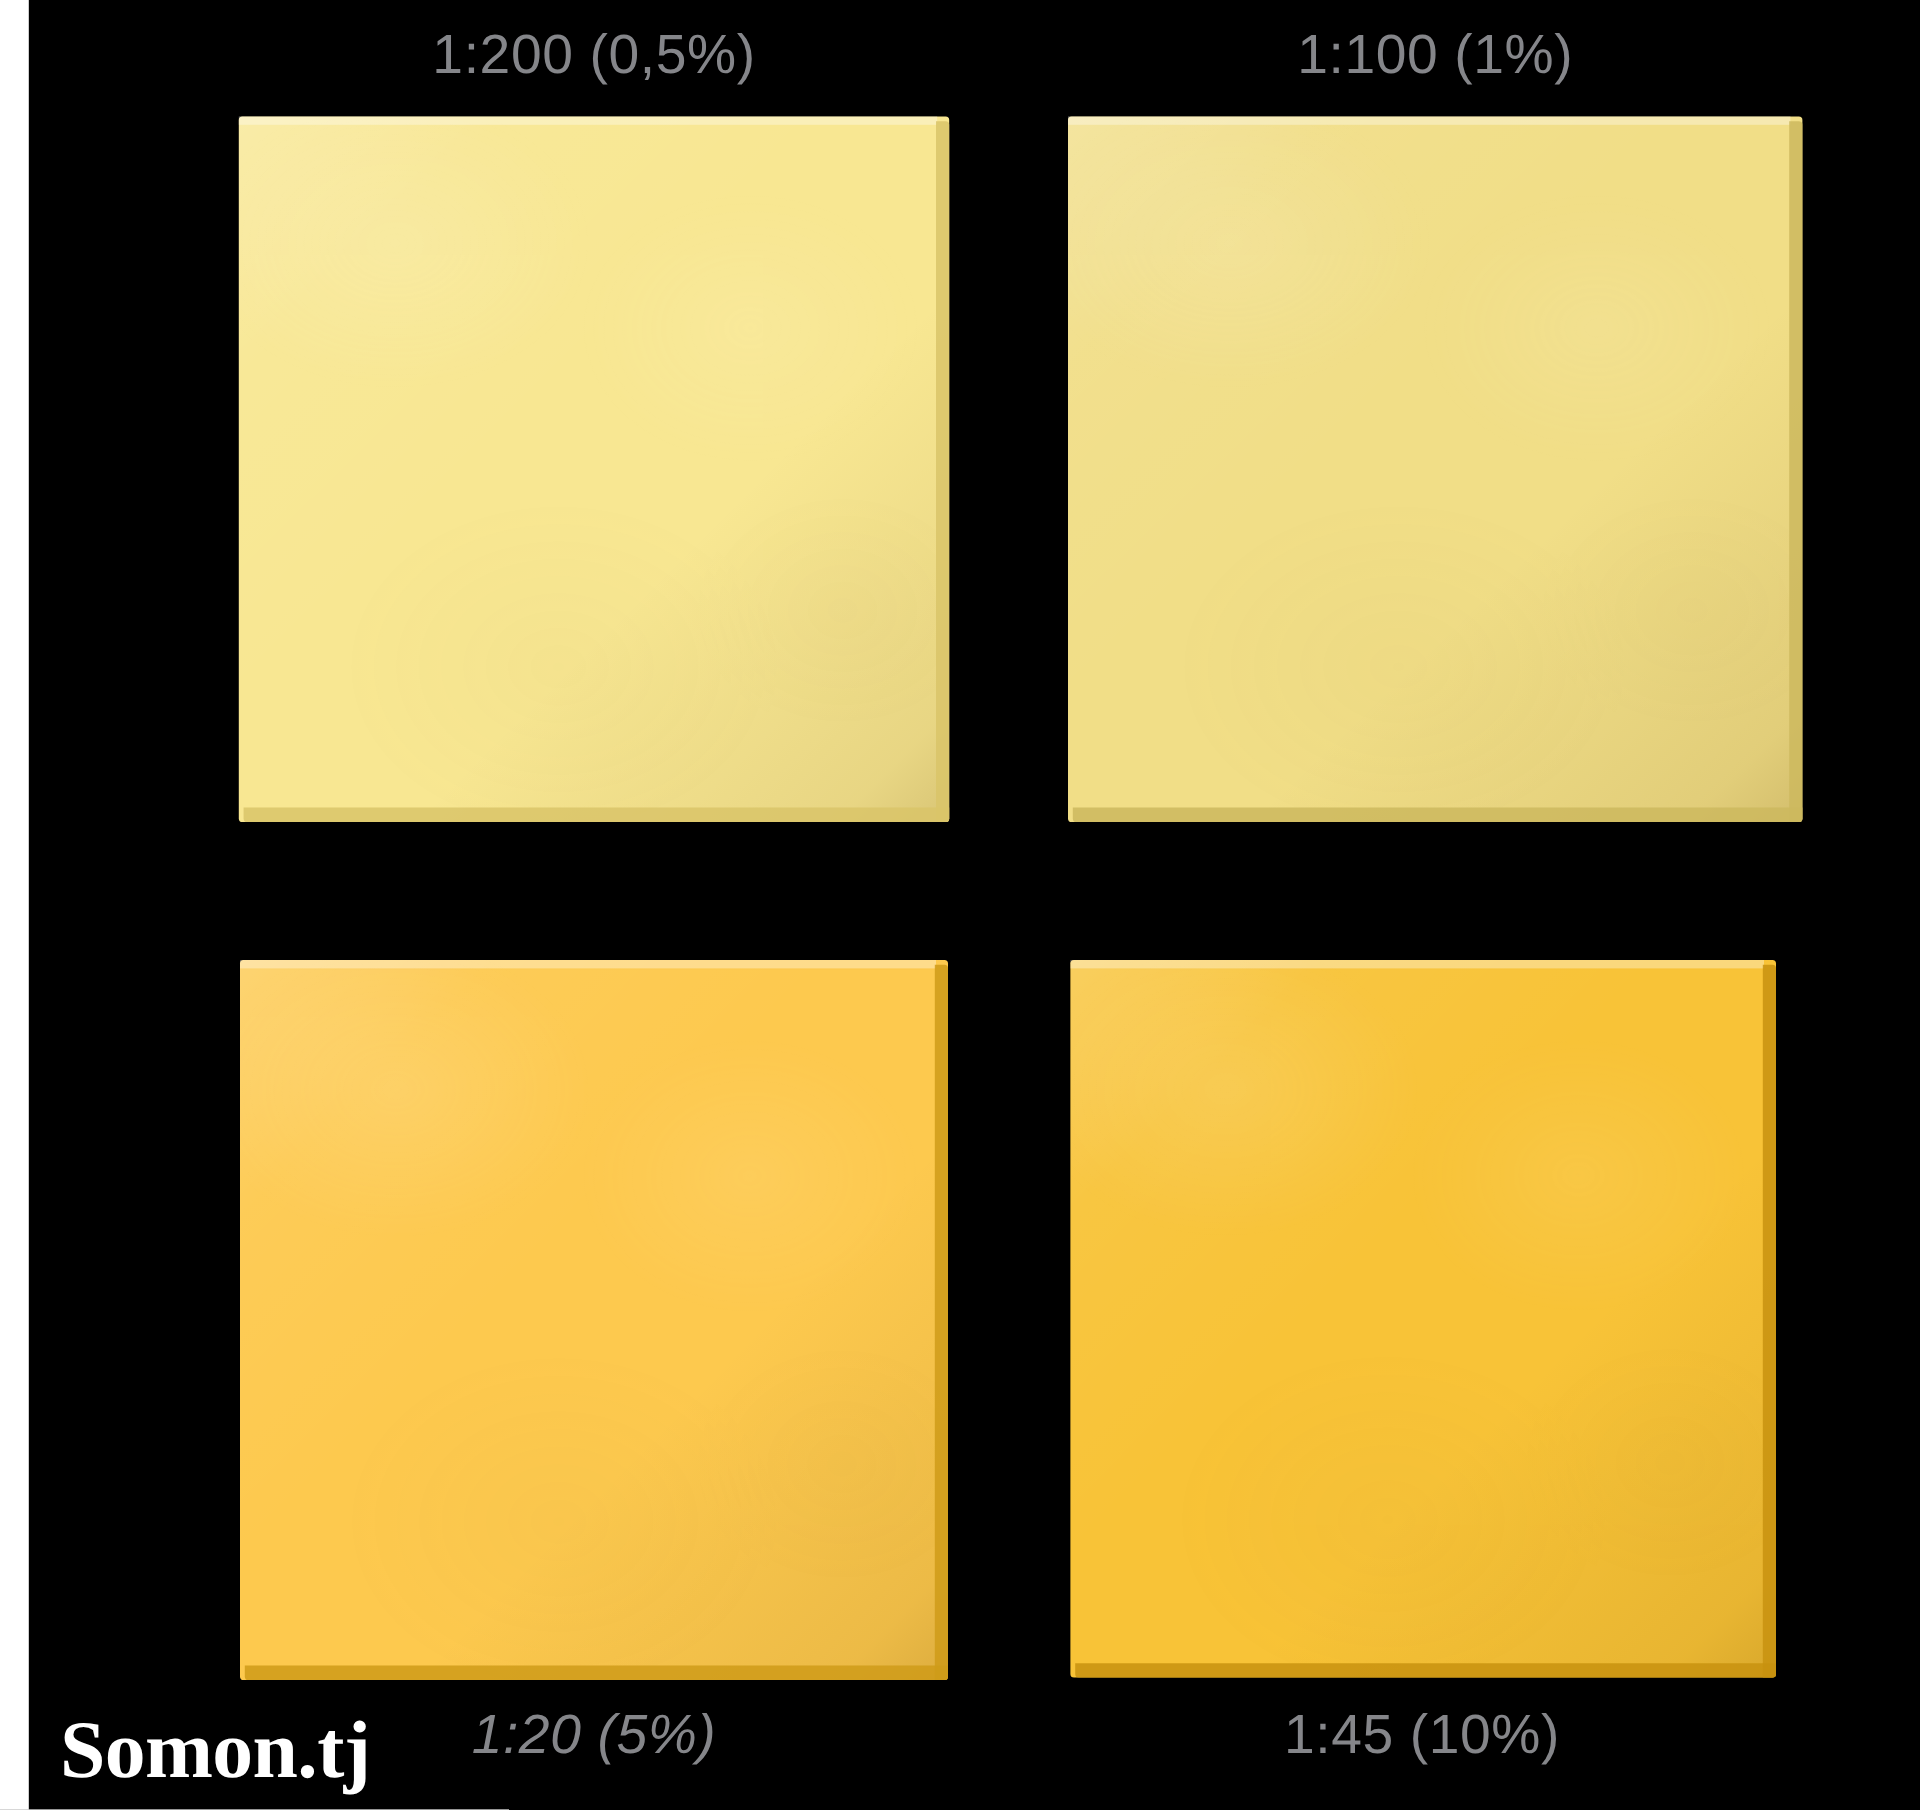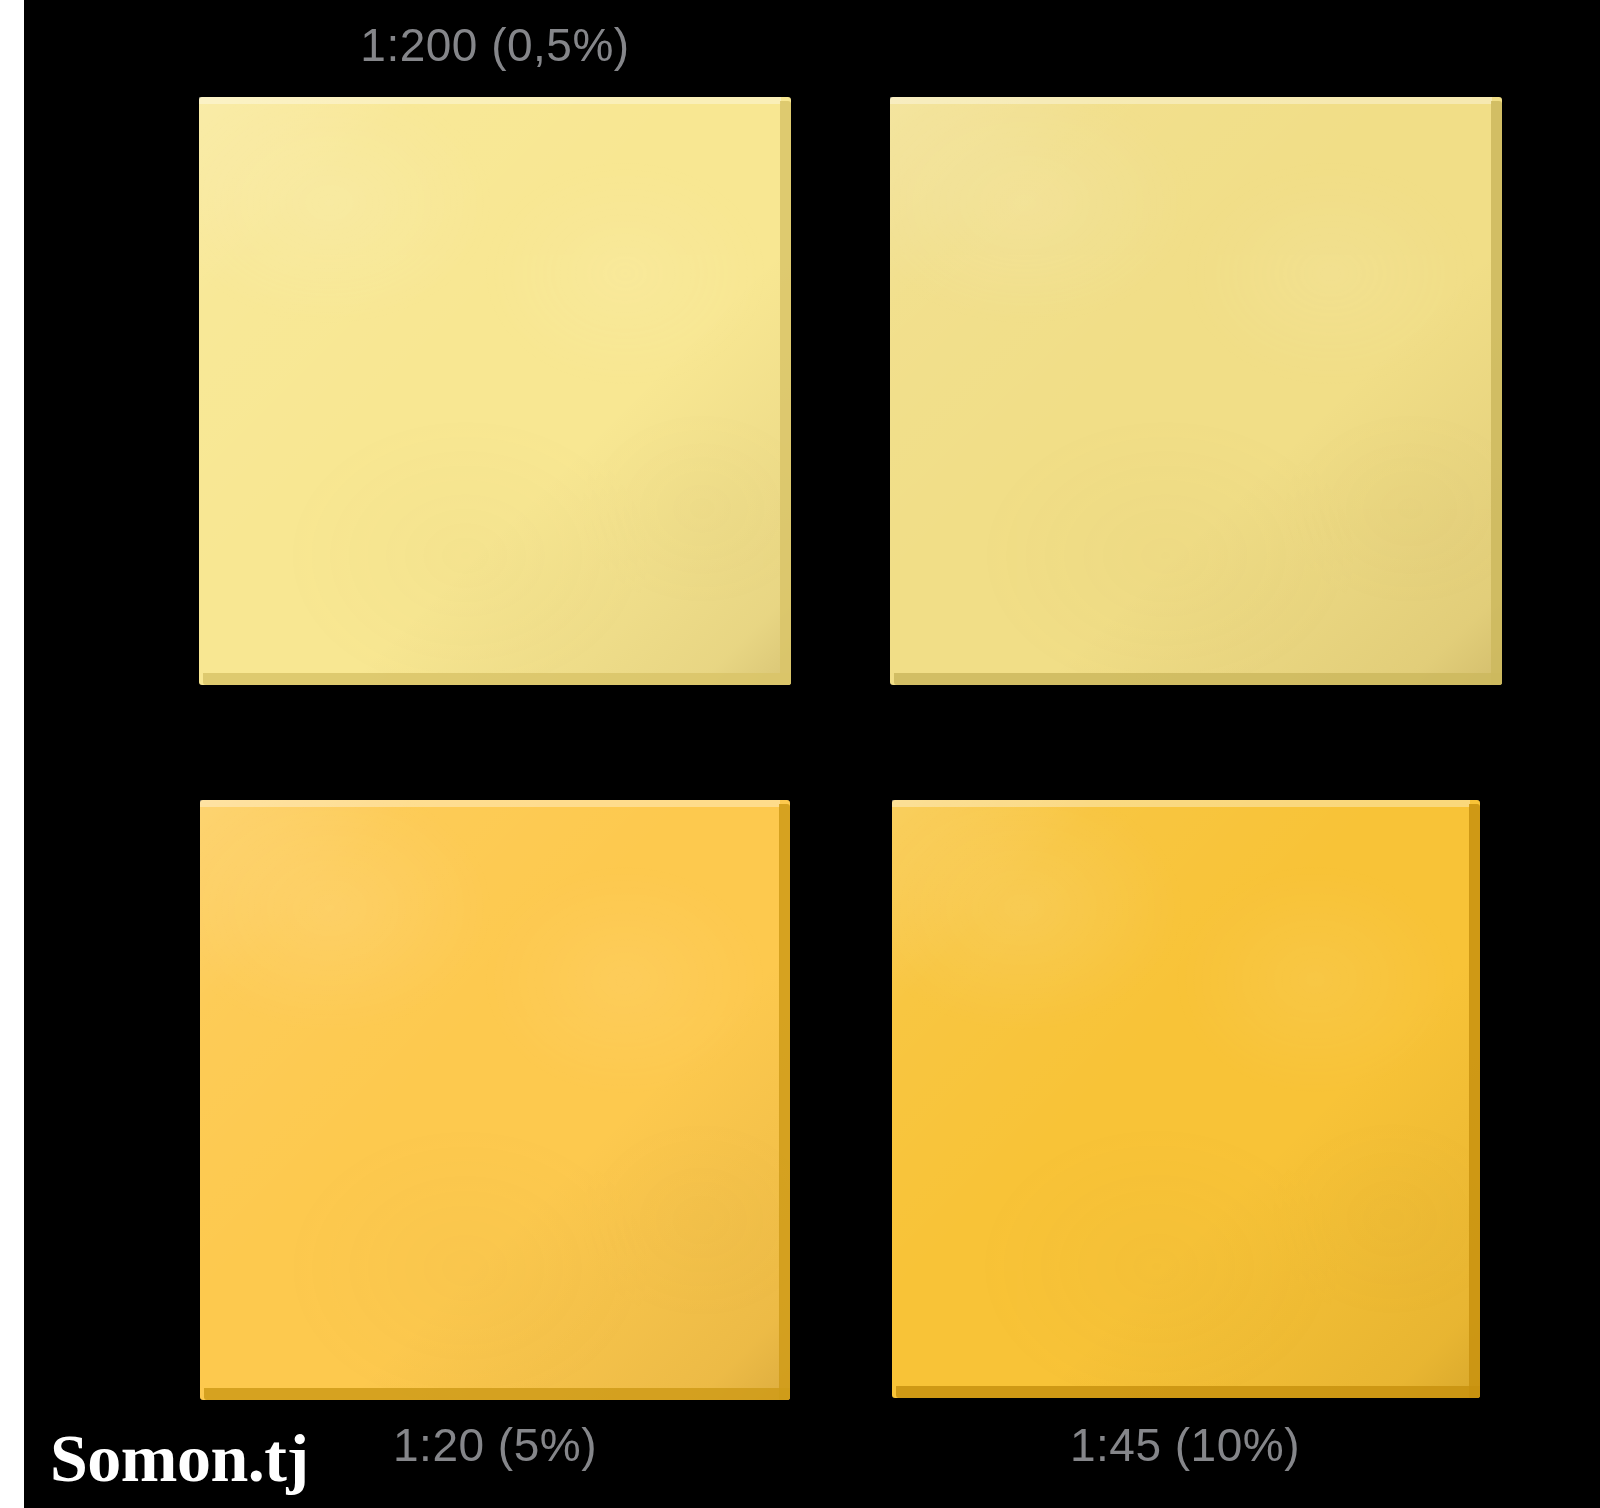--- a/index.html
+++ b/index.html
@@ -144,20 +144,21 @@
     z-index: 20;
   }
 </style>
 </head>
 <body>
 
 <div id="chart-root" style="background: #000000; margin-left: 24px;">
 
   <div class="swatch-label label-tl" style="color: rgb(133, 134, 138);">1:200 (0,5%)</div>
 
+  <div class="swatch-label label-tr" style="color: rgb(133, 134, 138);">1:100 (1%)</div>
 
   <div class="swatch sw-tl">
     <div class="swatch-face" style="background: rgb(248, 231, 146);">
       <div class="swatch-texture"></div>
     </div>
     <div class="bevel-top"></div>
     <div class="bevel-bottom" style="background: rgb(217, 196, 105);"></div>
     <div class="bevel-right" style="background: rgb(217, 196, 105);"></div>
   </div>
 
@@ -181,19 +182,19 @@
 
   <div class="swatch sw-br">
     <div class="swatch-face" style="background: rgb(248, 195, 55);">
       <div class="swatch-texture"></div>
     </div>
     <div class="bevel-top"></div>
     <div class="bevel-bottom" style="background: rgb(200, 146, 15);"></div>
     <div class="bevel-right" style="background: rgb(200, 146, 15);"></div>
   </div>
 
-  <div class="swatch-label label-bl" style="color: rgb(133, 134, 138);">1:20 (5%)</div>
+  <div class="swatch-label label-bl" style="color: rgb(133, 134, 138); font-style: italic;">1:20 (5%)</div>
 
   <div class="swatch-label label-br" style="color: rgb(133, 134, 138);">1:45 (10%)</div>
 
   <div id="watermark" style="color: rgb(255, 255, 255);">Somon.tj</div>
 
 </div>
 
 </body></html>

